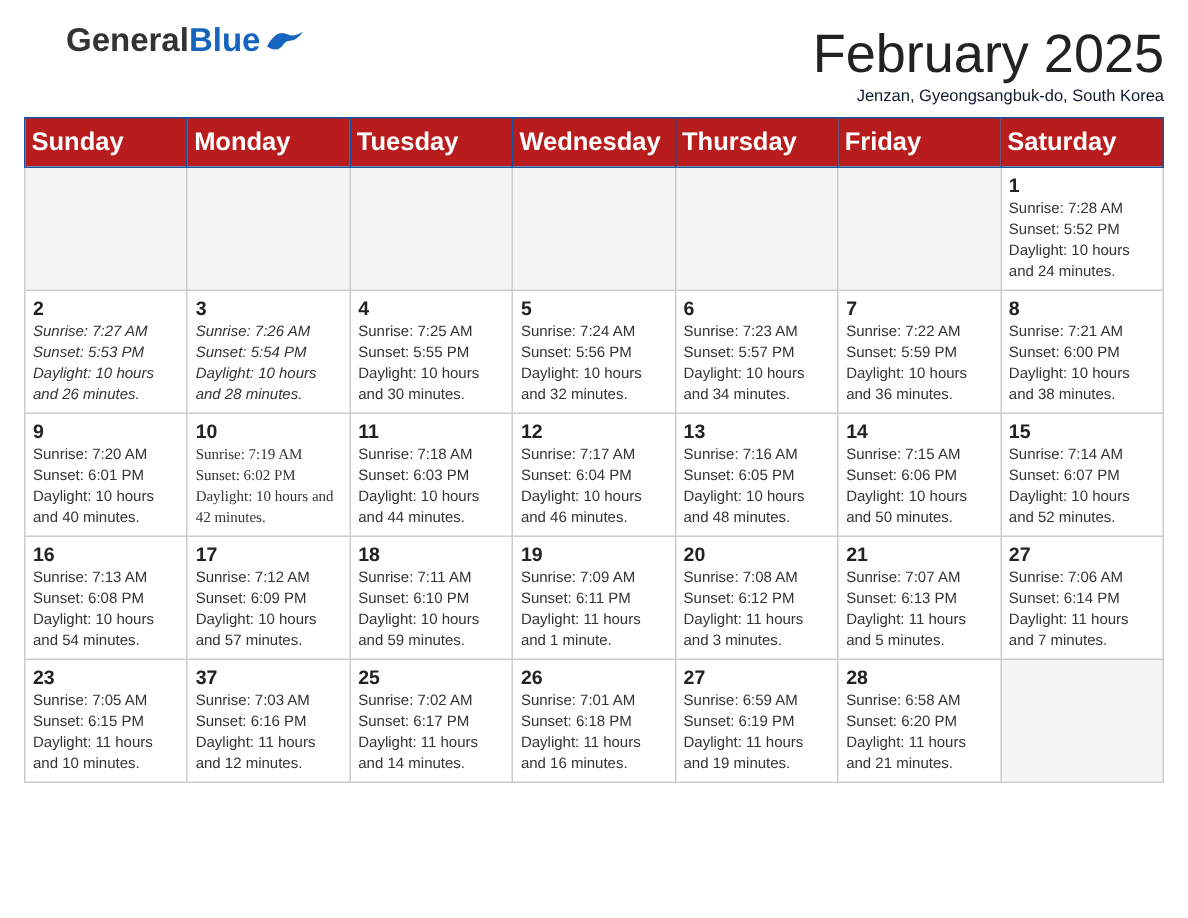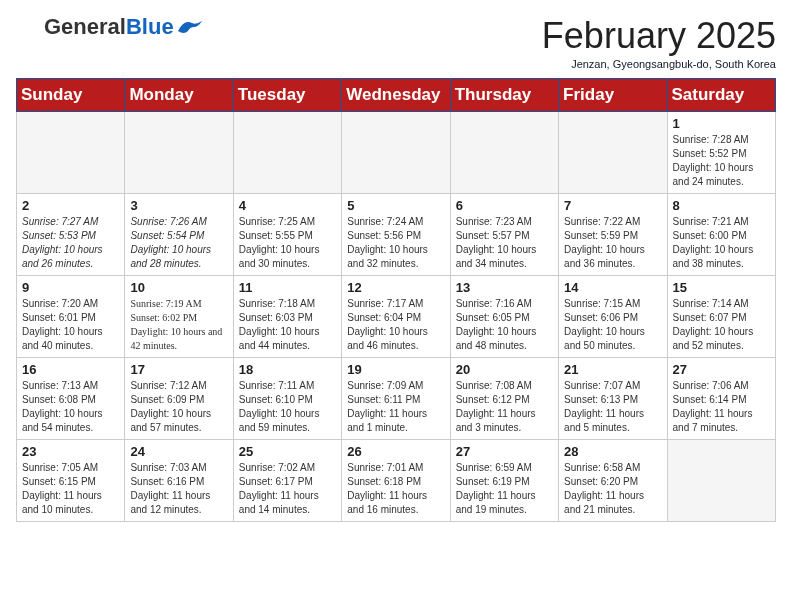--- a/index.html
+++ b/index.html
@@ -274,21 +274,21 @@
         </td>
       </tr>
       <tr>
         <td>
           <span class="day-number">23</span>
           <div class="day-info" style="white-space: pre-line;">Sunrise: 7:05 AM
 Sunset: 6:15 PM
 Daylight: 11 hours and 10 minutes.</div>
         </td>
         <td>
-          <span class="day-number">24</span>
+          <span class="day-number">37</span>
           <div class="day-info" style="white-space: pre-line;">Sunrise: 7:03 AM
 Sunset: 6:16 PM
 Daylight: 11 hours and 12 minutes.</div>
         </td>
         <td>
           <span class="day-number">25</span>
           <div class="day-info" style="white-space: pre-line;">Sunrise: 7:02 AM
 Sunset: 6:17 PM
 Daylight: 11 hours and 14 minutes.</div>
         </td>

